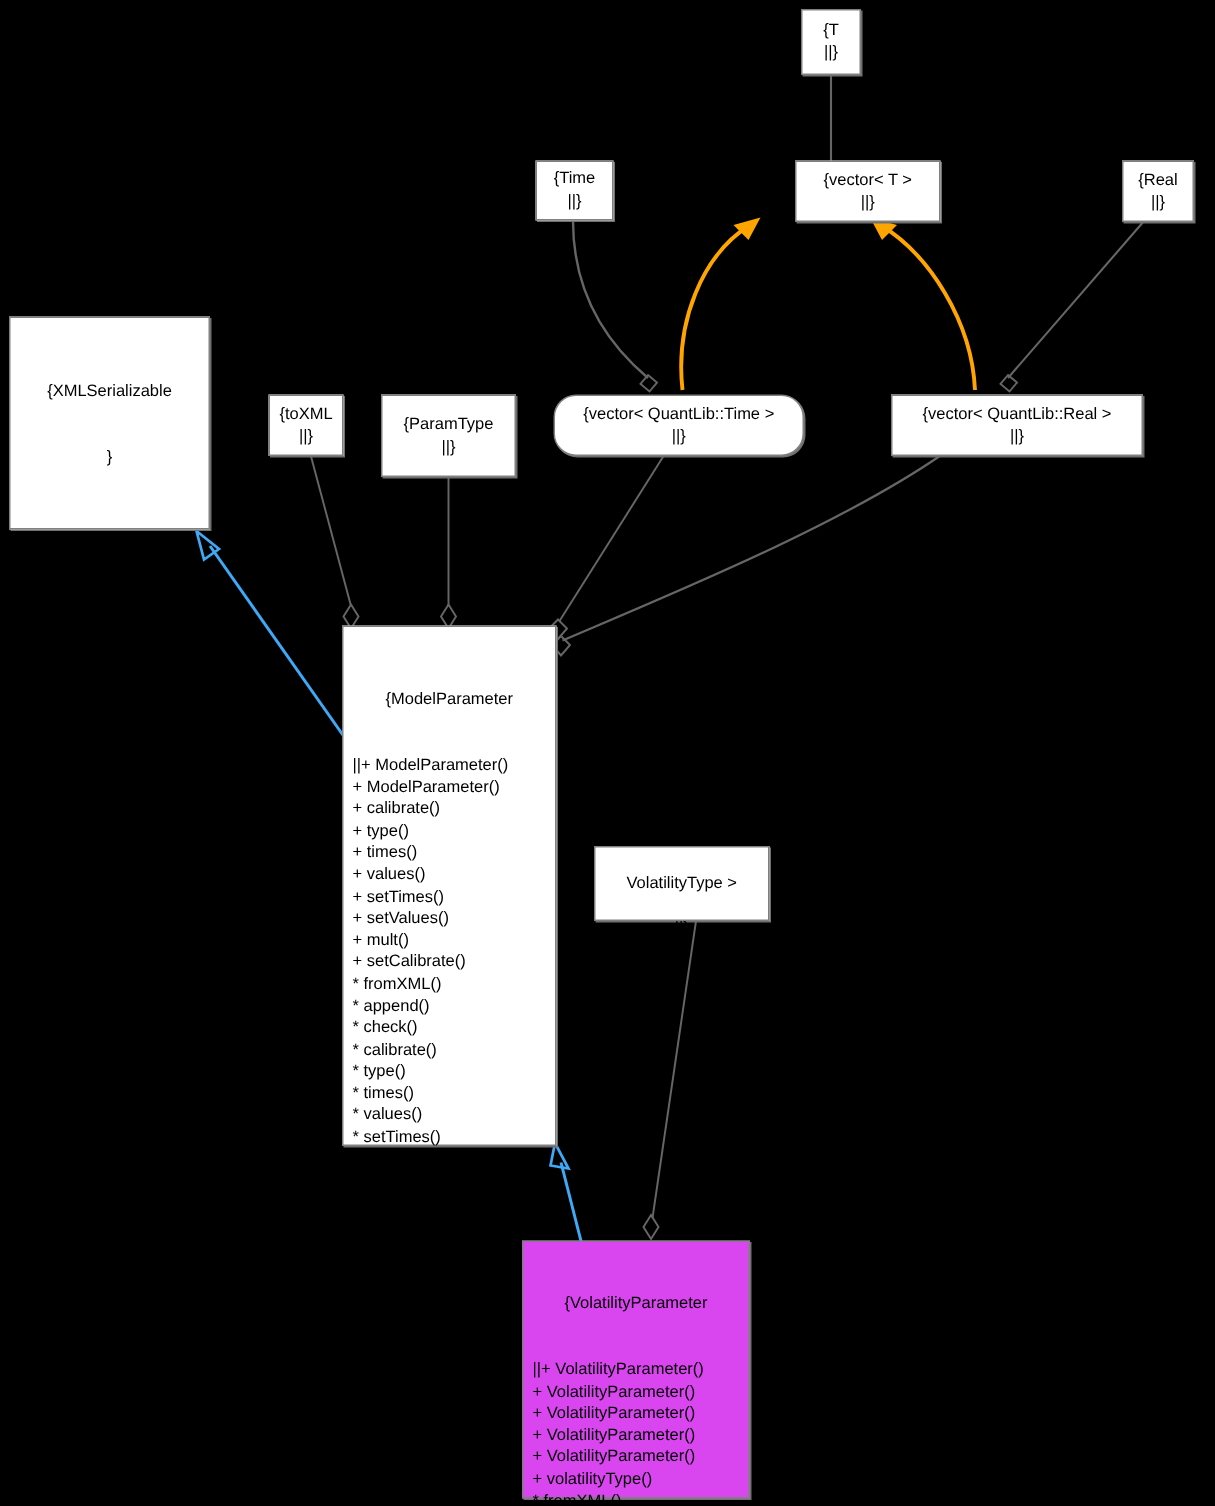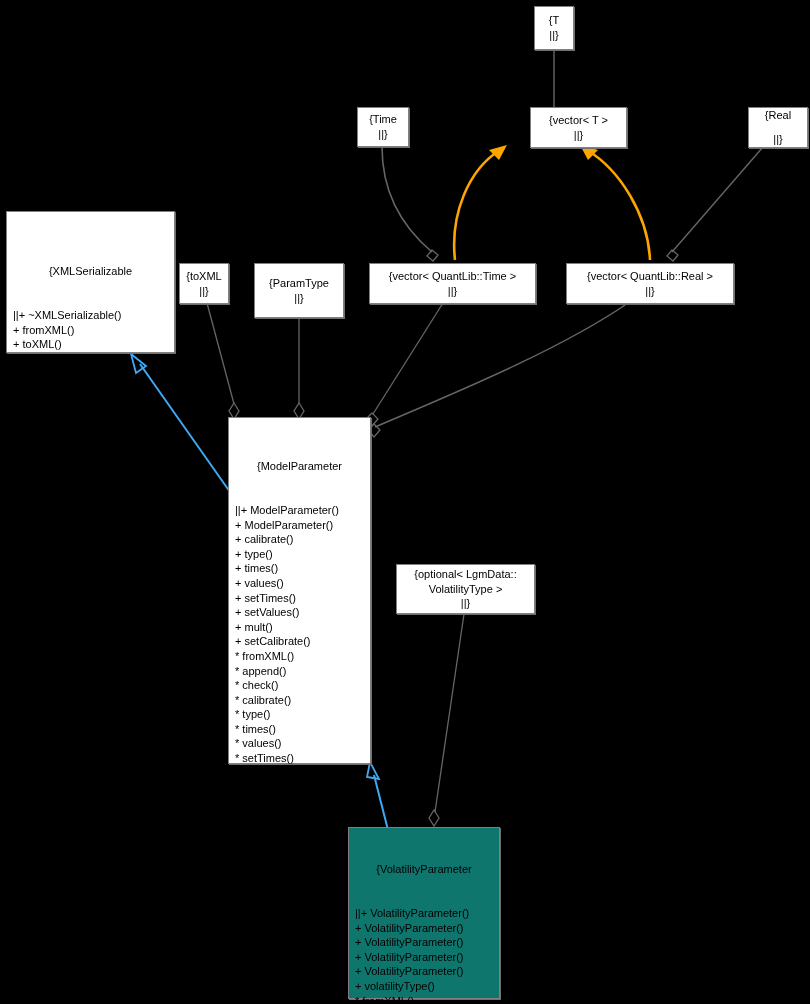--- a/index.html
+++ b/index.html
@@ -30,21 +30,21 @@
     border: 1px solid #808080;
     box-shadow: 1px 1px 0 0 #707070;
     color: #000000;
     font-size: 11px;
     line-height: 14.6px;
     text-align: center;
     z-index: 5;
     white-space: pre;
   }
   .node.filled {
-    background: #0f766e;
+    background: #d946ef;
   }
   .node .title {
     display: block;
     text-align: center;
   }
   .node .members {
     display: block;
     text-align: left;
     padding-left: 6px;
   }
@@ -143,58 +143,57 @@
   <div class="node small" style="left:506px; top:107px; width:97px; height:41px;margin-left:24px;">
     <span class="title">{vector&lt; T &gt;</span>
     <span class="closer">||}</span>
   </div>
 
   <div class="node small" style="left:357px; top:107px; width:52px; height:40px;">
     <span class="title">{Time</span>
     <span class="closer">||}</span>
   </div>
 
-  <div class="node small" style="left:748px; top:107px; width:60px; height:41px;justify-content:space-between;">
+  <div class="node small" style="left:748px; top:107px; width:48px; height:41px;">
     <span class="title">{Real</span>
     <span class="closer">||}</span>
   </div>
 
-  <div class="node small" style="left:369px; top:263px; width:167px; height:41px;">
+  <div class="node small" style="left:369px; top:263px; width:167px; height:41px;border-radius:15px;">
     <span class="title">{vector&lt; QuantLib::Time &gt;</span>
     <span class="closer">||}</span>
   </div>
 
-  <div class="node small" style="left:566px; top:263px; width:168px; height:41px;">
+  <div class="node small" style="left:594px; top:263px; width:168px; height:41px;">
     <span class="title">{vector&lt; QuantLib::Real &gt;</span>
     <span class="closer">||}</span>
   </div>
 
   <div class="node small" style="left:179px; top:263px; width:50px; height:41px;">
     <span class="title">{toXML</span>
     <span class="closer">||}</span>
   </div>
 
   <div class="node small" style="left:254px; top:263px; width:90px; height:55px;">
     <span class="title">{ParamType</span>
     <span class="closer">||}</span>
   </div>
 
-  <div class="node" style="left:6px; top:211px; width:169px; height:142px; padding-top:23px;">
+  <div class="node" style="left:6px; top:211px; width:134px; height:142px; padding-top:13px;">
     <span class="title">{XMLSerializable</span>
-    <span class="members"><span class="m">||+ ~XMLSerializable()</span><span class="m">+ fromXML()</span><span class="m">+ toXML()</span><span class="m">+ fromFile()</span><span class="m">+ toFile()</span><span class="m">+ fromXMLString()</span><span class="m">+ toXMLString()</span></span>
     <span class="closer">}</span>
   </div>
 
   <div class="node" style="left:228px; top:417px; width:143px; height:347px; padding-top:12px;">
     <span class="title">{ModelParameter</span>
     <span class="members"><span class="m">||+ ModelParameter()</span><span class="m">+ ModelParameter()</span><span class="m">+ calibrate()</span><span class="m">+ type()</span><span class="m">+ times()</span><span class="m">+ values()</span><span class="m">+ setTimes()</span><span class="m">+ setValues()</span><span class="m">+ mult()</span><span class="m">+ setCalibrate()</span><span class="m">* fromXML()</span><span class="m">* append()</span><span class="m">* check()</span><span class="m">* calibrate()</span><span class="m">* type()</span><span class="m">* times()</span><span class="m">* values()</span><span class="m">* setTimes()</span><span class="m">* setValues()</span><span class="m">* mult()</span><span class="m">* setCalibrate()</span></span>
     <span class="closer">}</span>
   </div>
 
-  <div class="node small" style="left:396px; top:564px; width:139px; height:50px;">
+  <div class="node small" style="left:396px; top:564px; width:117px; height:50px;gap:16px;">
     <span class="title">{optional&lt; LgmData::</span>
     <span class="title">VolatilityType &gt;</span>
     <span class="closer">||}</span>
   </div>
 
   <div class="node filled" style="left:348px; top:827px; width:152px; height:172px; padding-top:5px;">
     <span class="title">{VolatilityParameter</span>
     <span class="members"><span class="m">||+ VolatilityParameter()</span><span class="m">+ VolatilityParameter()</span><span class="m">+ VolatilityParameter()</span><span class="m">+ VolatilityParameter()</span><span class="m">+ VolatilityParameter()</span><span class="m">+ volatilityType()</span><span class="m">* fromXML()</span></span>
     
   </div>

